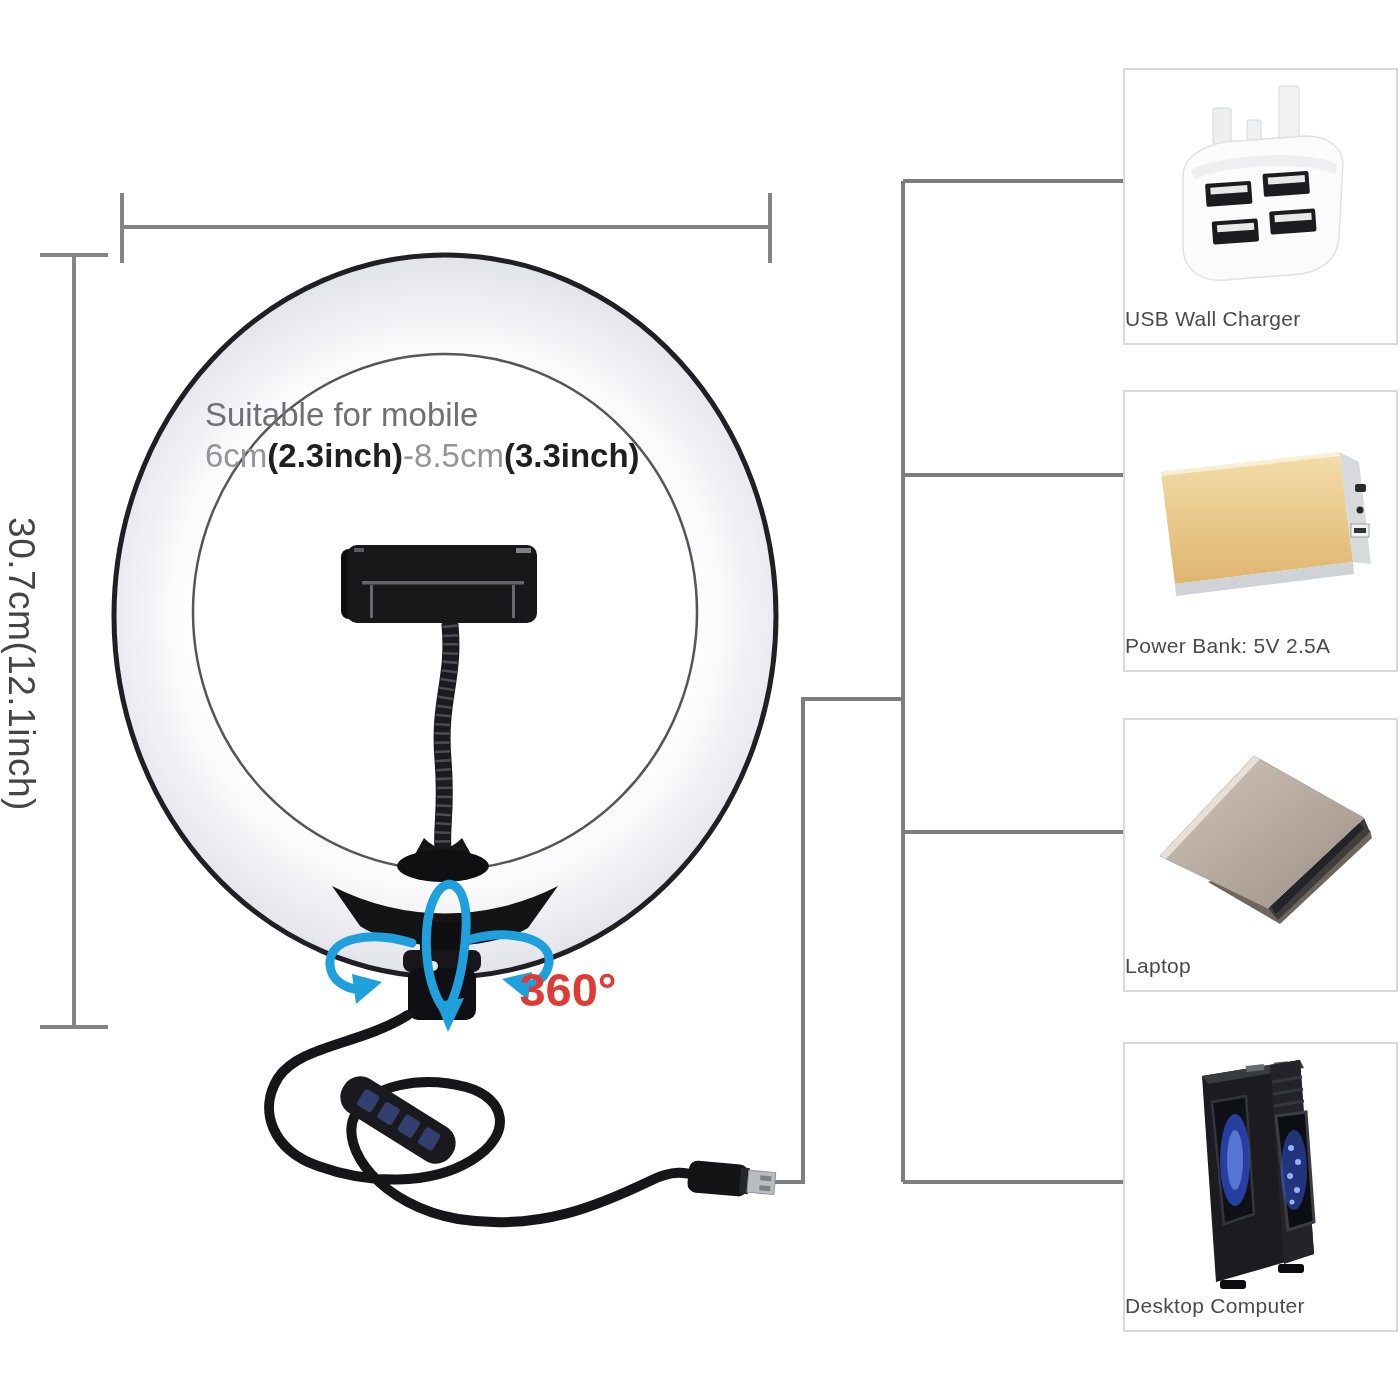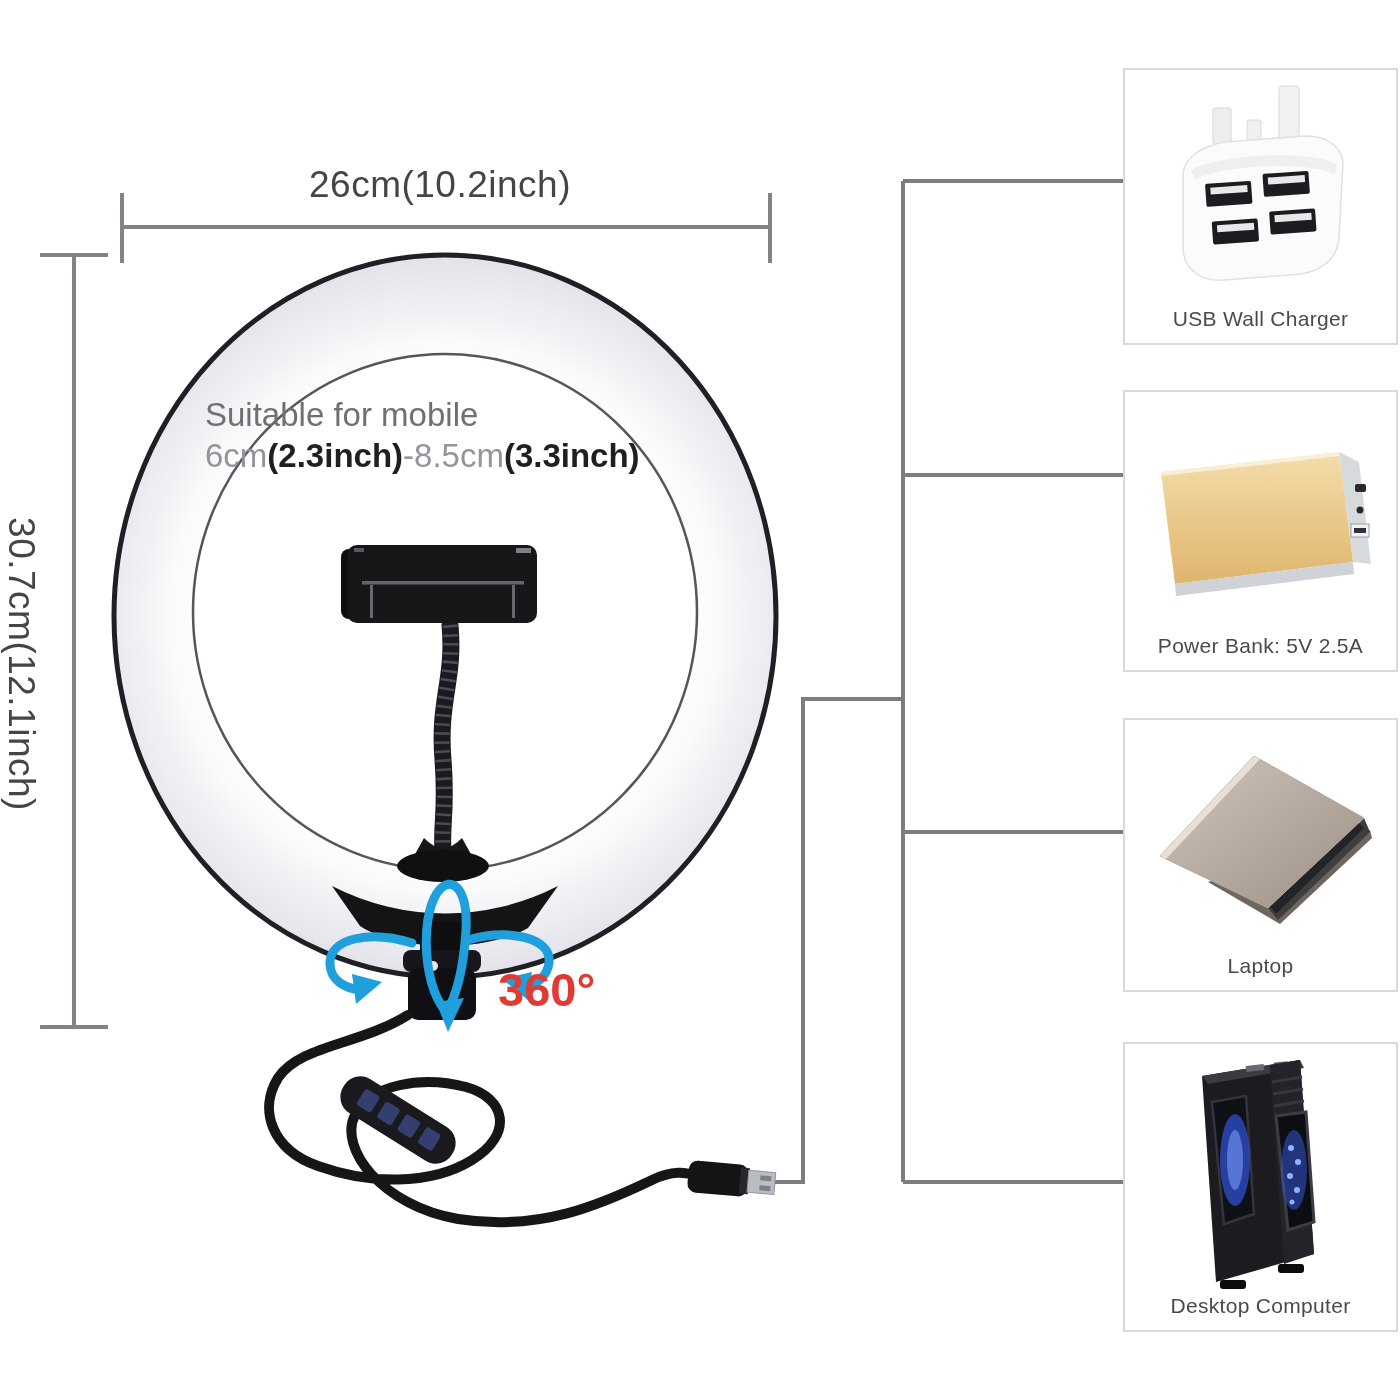--- a/index.html
+++ b/index.html
@@ -13,28 +13,28 @@
   .dim-label-top{left:140px;top:164px;width:600px;}
   .dim-label-left{left:-279px;top:643px;width:600px;transform:rotate(90deg);}
 
   
   .ring-caption{left:205px;top:394px;width:480px;text-align:left;line-height:41px;
                 font-size:33px;color:#6f6f75;}
   .ring-caption .line3{color:#94949a;}
   .ring-caption .seg-b{color:#1f1f22;font-weight:700;}
 
   
-  .rotation-label{left:498px;top:962px;width:140px;text-align:left;
+  .rotation-label{left:498px;top:962px;width:140px;text-align:center;
                   font-size:47px;font-weight:700;color:#e03a34;}
 
   
   .device-box{left:1123px;width:275px;border:2px solid #d9d9dc;background:#ffffff;
               box-sizing:border-box;display:flex;align-items:flex-start;justify-content:center;}
   .device-box .art{margin-top:10px;}
-  .device-label{position:absolute;left:0;right:0;bottom:12px;text-align:center;
+  .device-label{position:absolute;left:0;right:0;bottom:12px;text-align:left;
                 font-size:21px;color:#4a4a4e;letter-spacing:0.3px;}
 </style>
 </head>
 <body>
 
 <div class="canvas">
 
   <svg class="abs" style="left:0;top:0" width="1400" height="1400" viewBox="0 0 1400 1400">
     <defs>
       <radialGradient id="bandGrad" gradientUnits="userSpaceOnUse" cx="445" cy="616" r="361">
@@ -132,21 +132,20 @@
     <g stroke="#1fa0dd" stroke-width="9" fill="none" stroke-linecap="round">
       <path d="M 449 1014 C 424 994 419 920 437 893 C 452 872 468 890 466 930 C 464 962 459 988 449 1008"></path>
       <path d="M 412 943 C 370 930 328 938 330 965 C 331 980 344 988 360 990"></path>
       <path d="M 468 940 C 510 928 552 938 549 963 C 547 977 536 985 522 988"></path>
       <polygon points="436,1002 464,998 448,1032" fill="#1fa0dd" stroke="none"></polygon>
       <polygon points="352,974 382,982 356,1004" fill="#1fa0dd" stroke="none"></polygon>
       <polygon points="532,972 502,979 528,1000" fill="#1fa0dd" stroke="none"></polygon>
     </g>
   </svg>
 
-  <div class="abs dim-label dim-label-top">26cm(10.2inch)</div>
 
   <div class="abs dim-label dim-label-left">30.7cm(12.1inch)</div>
 
   <div class="abs ring-caption">
     <div>Suitable for mobile</div>
     <div class="line3"><span>6cm</span><span class="seg-b">(2.3inch)</span><span>-8.5cm</span><span class="seg-b">(3.3inch)</span></div>
   </div>
 
   <div class="abs rotation-label">360°</div>
 

